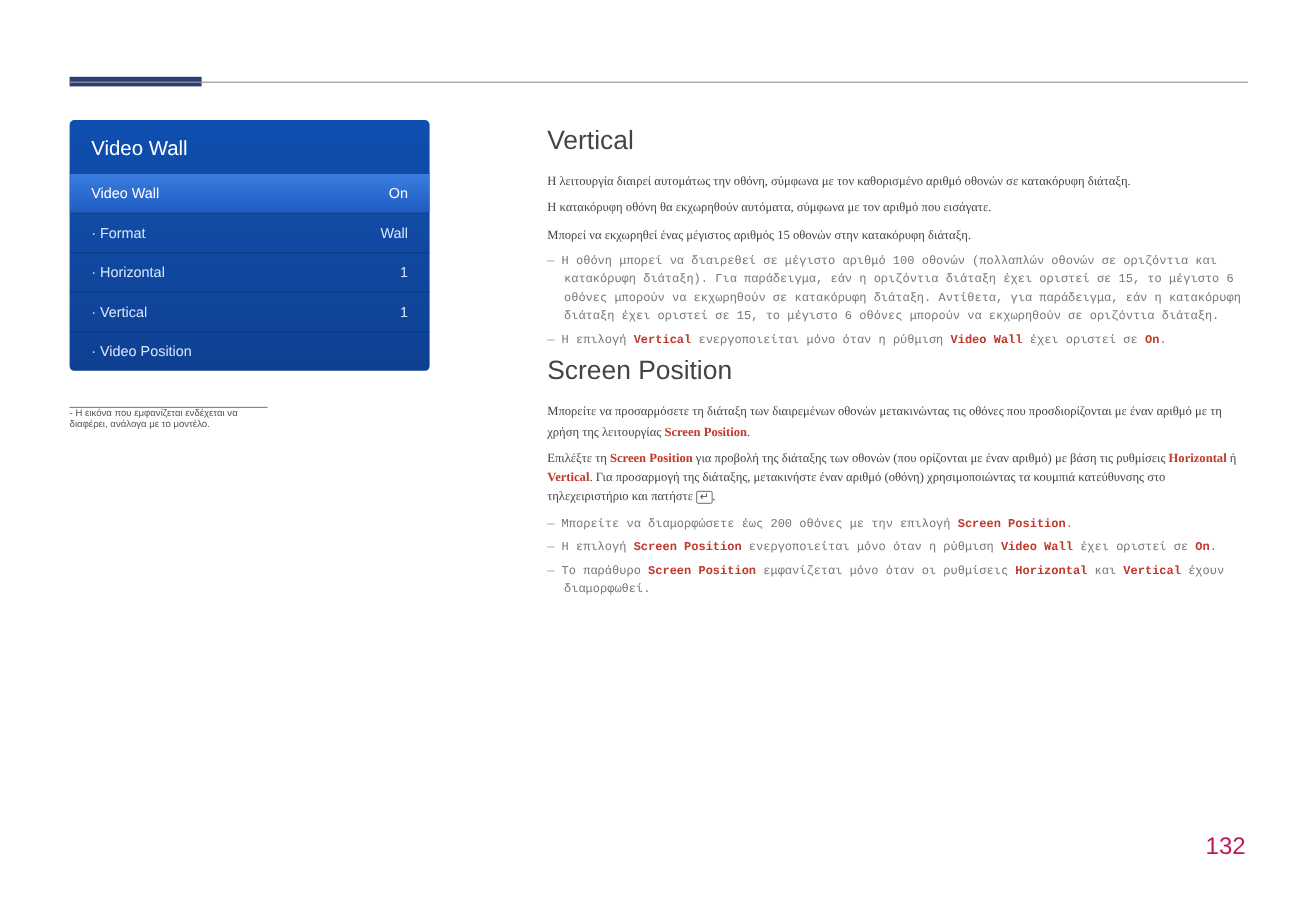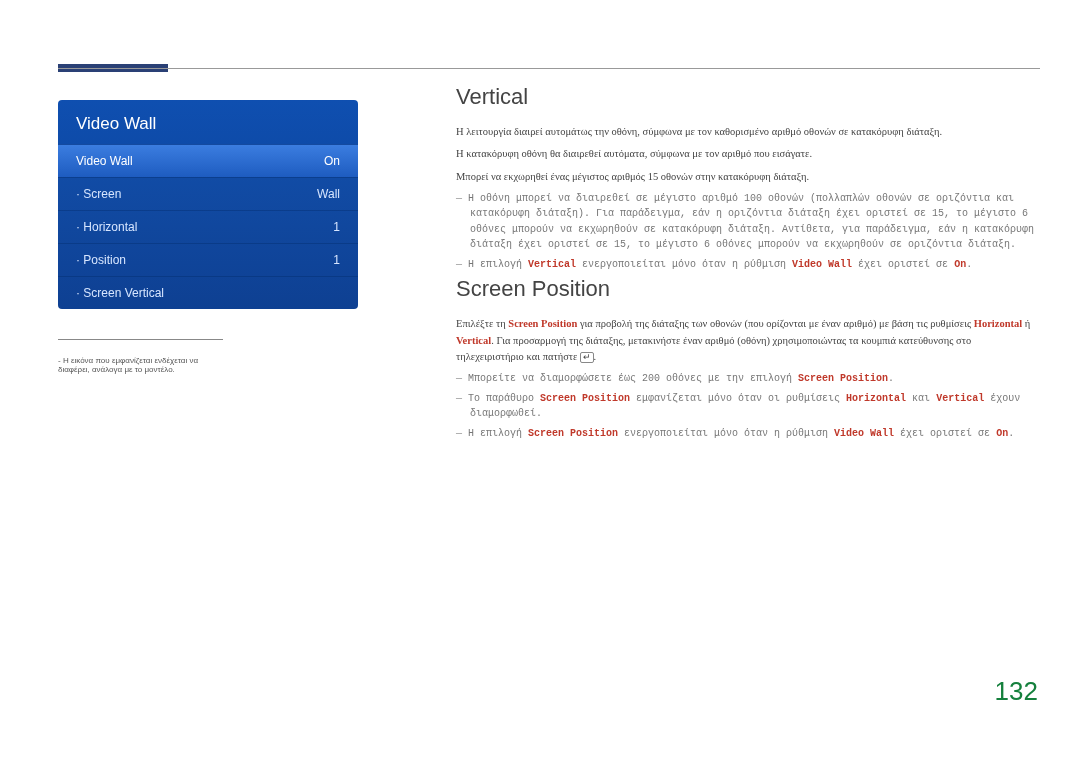--- a/index.html
+++ b/index.html
@@ -52,30 +52,30 @@
     background: rgba(255,255,255,0.02);
     color: #d7e6ff;
   }
   .menu-item.active {
     background: linear-gradient(180deg, #3b7de0 0%, #1e5cc0 100%);
     color: #fff;
   }
   .menu-caption {
     margin-top: 30px;
     border-top: 1px solid #888;
-    padding-top: 16px;
+    padding-top: 0;
     width: 165px;
     font-size: 8px;
     color: #555;
   }
   .menu-caption-dash { color:#555; }
   .right-col {
     position: absolute;
     left: 456px;
-    top: 84px;
+    top: 104px;
     right: 42px;
   }
   h2.section-heading {
     font-size: 22px;
     font-weight: 400;
     color: #444;
     margin-bottom: 14px;
     margin-top: 0;
   }
   .body-text {
@@ -97,23 +97,23 @@
   .dash-note::before {
     content: "― ";
     color:#999;
   }
   .em-red { color: #c0392b; }
   .em-bold { font-weight: bold; }
   .section-gap { margin-top: 28px; }
   .page-number {
     position: absolute;
     right: 42px;
-    bottom: 56px;
-    font-size: 26px;
-    color: #15803d;
+    bottom: 45px;
+    font-size: 20px;
+    color: #be185d;
     font-weight: 300;
   }
   .enter-icon {
     display:inline-block;
     border:1px solid #888;
     border-radius:2px;
     font-size:9px;
     line-height:1;
     padding:0 2px;
   }
@@ -125,62 +125,65 @@
 <div class="header-line"></div>
 
 <div class="left-col">
   <div class="menu-panel">
     <div class="menu-title">Video Wall</div>
     <div class="menu-item active">
       <span>Video Wall</span>
       <span>On</span>
     </div>
     <div class="menu-item">
-      <span>· Screen</span>
+      <span>· Format</span>
       <span>Wall</span>
     </div>
     <div class="menu-item">
       <span>· Horizontal</span>
       <span>1</span>
     </div>
     <div class="menu-item">
-      <span>· Position</span>
+      <span>· Vertical</span>
       <span>1</span>
     </div>
     <div class="menu-item">
-      <span>· Screen Vertical</span>
+      <span>· Video Position</span>
       <span></span>
     </div>
   </div>
   <div class="menu-caption">
     <span class="menu-caption-dash">-</span>
     <span>Η εικόνα που εμφανίζεται ενδέχεται να διαφέρει, ανάλογα με το μοντέλο.</span>
   </div>
 </div>
 
 <div class="right-col">
 
   <h2 class="section-heading">Vertical</h2>
   <p class="body-text">Η λειτουργία διαιρεί αυτομάτως την οθόνη, σύμφωνα με τον καθορισμένο αριθμό οθονών σε κατακόρυφη διάταξη.</p>
-  <p class="body-text">Η κατακόρυφη οθόνη θα διαιρεθεί αυτόματα, σύμφωνα με τον αριθμό που εισάγατε.</p>
+  <p class="body-text">Η κατακόρυφη οθόνη θα εκχωρηθούν αυτόματα, σύμφωνα με τον αριθμό που εισάγατε.</p>
   <p class="body-text">Μπορεί να εκχωρηθεί ένας μέγιστος αριθμός 15 οθονών στην κατακόρυφη διάταξη.</p>
   <p class="dash-note">Η οθόνη μπορεί να διαιρεθεί σε μέγιστο αριθμό 100 οθονών (πολλαπλών οθονών σε οριζόντια και κατακόρυφη διάταξη). Για παράδειγμα, εάν η οριζόντια διάταξη έχει οριστεί σε 15, το μέγιστο 6 οθόνες μπορούν να εκχωρηθούν σε κατακόρυφη διάταξη. Αντίθετα, για παράδειγμα, εάν η κατακόρυφη διάταξη έχει οριστεί σε 15, το μέγιστο 6 οθόνες μπορούν να εκχωρηθούν σε οριζόντια διάταξη.</p>
   <p class="dash-note">
     <span>Η επιλογή </span><span class="em-red em-bold">Vertical</span><span> ενεργοποιείται μόνο όταν η ρύθμιση </span><span class="em-red em-bold">Video Wall</span><span> έχει οριστεί σε </span><span class="em-red em-bold">On</span><span>.</span>
   </p>
 
   <h2 class="section-heading section-gap">Screen Position</h2>
   <p class="body-text">
+    <span>Μπορείτε να προσαρμόσετε τη διάταξη των διαιρεμένων οθονών μετακινώντας τις οθόνες που προσδιορίζονται με έναν αριθμό με τη χρήση της λειτουργίας </span><span class="em-red em-bold">Screen Position</span><span>.</span>
+  </p>
+  <p class="body-text">
     <span>Επιλέξτε τη </span><span class="em-red em-bold">Screen Position</span><span> για προβολή της διάταξης των οθονών (που ορίζονται με έναν αριθμό) με βάση τις ρυθμίσεις </span><span class="em-red em-bold">Horizontal</span><span> ή </span><span class="em-red em-bold">Vertical</span><span>. Για προσαρμογή της διάταξης, μετακινήστε έναν αριθμό (οθόνη) χρησιμοποιώντας τα κουμπιά κατεύθυνσης στο τηλεχειριστήριο και πατήστε </span><span class="enter-icon">↵</span><span>.</span>
   </p>
   <p class="dash-note">
     <span>Μπορείτε να διαμορφώσετε έως 200 οθόνες με την επιλογή </span><span class="em-red em-bold">Screen Position</span><span>.</span>
   </p>
   <p class="dash-note">
-    <span>Το παράθυρο </span><span class="em-red em-bold">Screen Position</span><span> εμφανίζεται μόνο όταν οι ρυθμίσεις </span><span class="em-red em-bold">Horizontal</span><span> και </span><span class="em-red em-bold">Vertical</span><span> έχουν διαμορφωθεί.</span>
+    <span>Η επιλογή </span><span class="em-red em-bold">Screen Position</span><span> ενεργοποιείται μόνο όταν η ρύθμιση </span><span class="em-red em-bold">Video Wall</span><span> έχει οριστεί σε </span><span class="em-red em-bold">On</span><span>.</span>
   </p>
   <p class="dash-note">
-    <span>Η επιλογή </span><span class="em-red em-bold">Screen Position</span><span> ενεργοποιείται μόνο όταν η ρύθμιση </span><span class="em-red em-bold">Video Wall</span><span> έχει οριστεί σε </span><span class="em-red em-bold">On</span><span>.</span>
+    <span>Το παράθυρο </span><span class="em-red em-bold">Screen Position</span><span> εμφανίζεται μόνο όταν οι ρυθμίσεις </span><span class="em-red em-bold">Horizontal</span><span> και </span><span class="em-red em-bold">Vertical</span><span> έχουν διαμορφωθεί.</span>
   </p>
 
 </div>
 
 <div class="page-number">132</div>
 
 </body></html>

